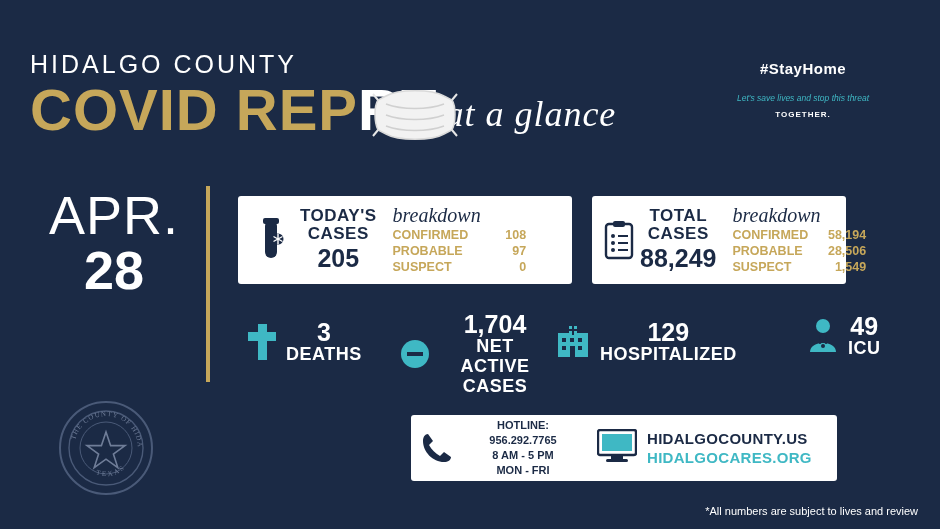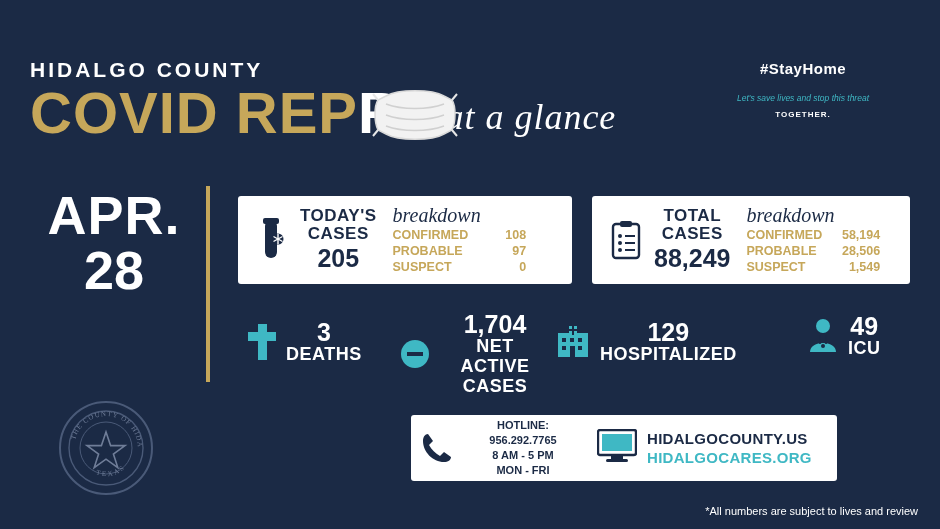--- a/index.html
+++ b/index.html
@@ -10,26 +10,25 @@
     font-family: "Liberation Sans", sans-serif;
     overflow: hidden;
     position: relative;
     color: #ffffff;
   }
   .canvas { position: relative; width: 940px; height: 529px; }
 
   
   .header { position: absolute; left: 30px; top: 50px; }
   .county-line {
-    font-size: 21px;
+    font-size: 25px;
     letter-spacing: 3px;
-    font-weight: bold;
+    font-weight: normal;
     color: #ffffff;
     font-family: "Liberation Sans", sans-serif;
-    margin-top: 8px;
   }
   .title-row { position: relative; margin-top: 2px; display: flex; align-items: flex-end; }
   .covid-report {
     font-size: 58px;
     font-weight: bold;
     letter-spacing: 1px;
     color: #c6a75a;
     line-height: 1;
     font-family: "Liberation Sans", sans-serif;
   }
@@ -84,21 +83,21 @@
   
   .date-block {
     position: absolute;
     left: 34px;
     top: 188px;
     width: 160px;
     text-align: center;
   }
   .date-month {
     font-size: 54px;
-    font-weight: bold;
+    font-weight: normal;
     letter-spacing: 1px;
     line-height: 1.02;
   }
   .date-day {
     font-size: 54px;
     font-weight: bold;
     line-height: 1.02;
   }
   .gold-rule {
     position: absolute;
@@ -112,21 +111,21 @@
   
   .card {
     position: absolute;
     background: #ffffff;
     border-radius: 3px;
     display: flex;
     align-items: center;
     padding: 8px 12px;
   }
   #card-today { left: 238px; top: 196px; width: 334px; height: 88px; }
-  #card-total { left: 592px; top: 196px; width: 318px; height: 88px; }
+  #card-total { left: 592px; top: 196px; width: 254px; height: 88px; }
 
   .card-icon { width: 44px; display: flex; justify-content: center; align-items: center; }
   .card-main { text-align: center; padding: 0 6px; }
   .card-label {
     color: #1b2a45;
     font-weight: bold;
     font-size: 17px;
     letter-spacing: 0.5px;
     line-height: 1.05;
   }

